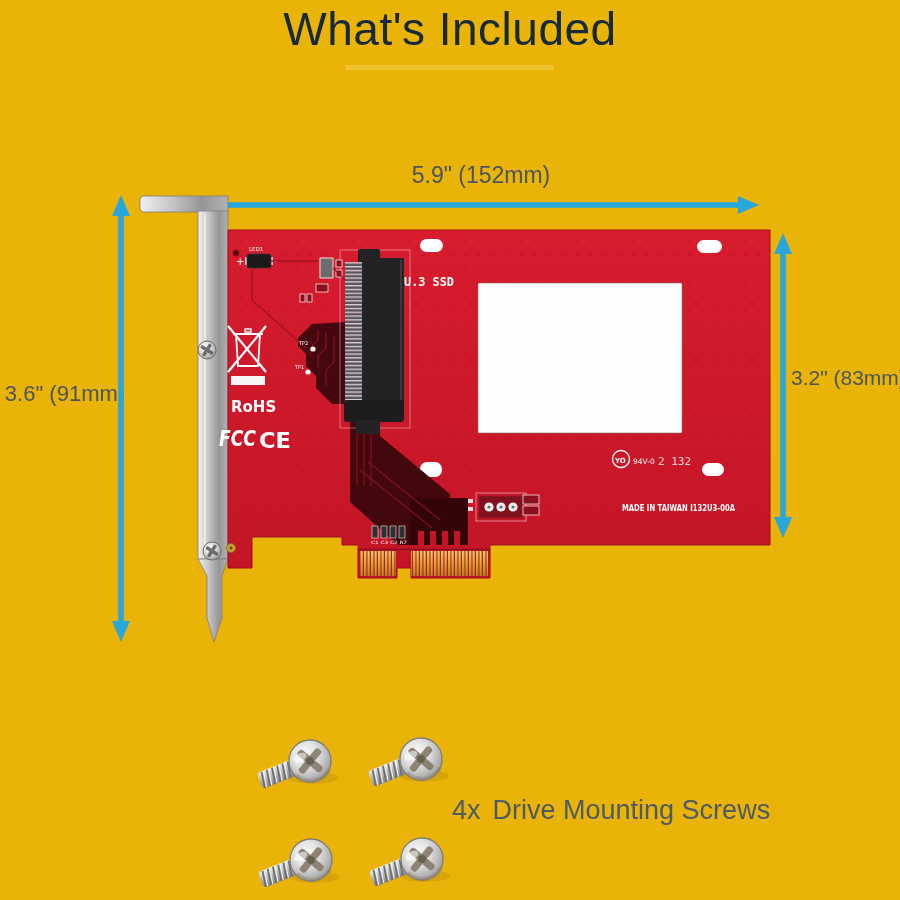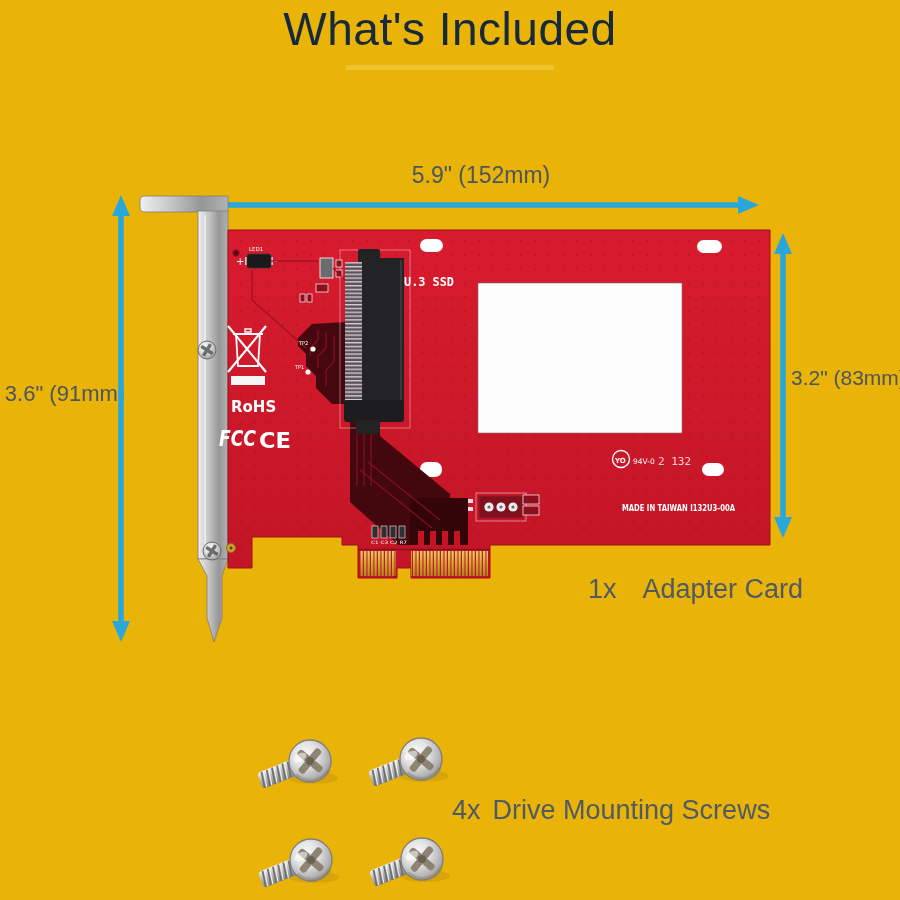--- a/index.html
+++ b/index.html
@@ -29,23 +29,20 @@
 
   <div class="hdr">
     <h1>What's Included</h1>
     <div class="underline"></div>
   </div>
 
   <div class="dim dim-top">5.9" (152mm)</div>
   <div class="dim dim-left">3.6" (91mm)</div>
   <div class="dim dim-right">3.2" (83mm)</div>
 
-  <div class="item item-1">
-    <span class="qty1">1x</span><span>Adapter Card</span>
-  </div>
   <div class="item item-2">
     <span class="qty2">4x</span><span>Drive Mounting Screws</span>
   </div>
 
   <svg class="illus" width="900" height="900" viewBox="0 0 900 900">
     <defs>
       <linearGradient id="bracketGrad" x1="0" y1="0" x2="1" y2="0">
         <stop offset="0" stop-color="#f0f0f0"></stop>
           <stop offset="0.35" stop-color="#c6c6c6"></stop>
         <stop offset="0.7" stop-color="#969696"></stop>

